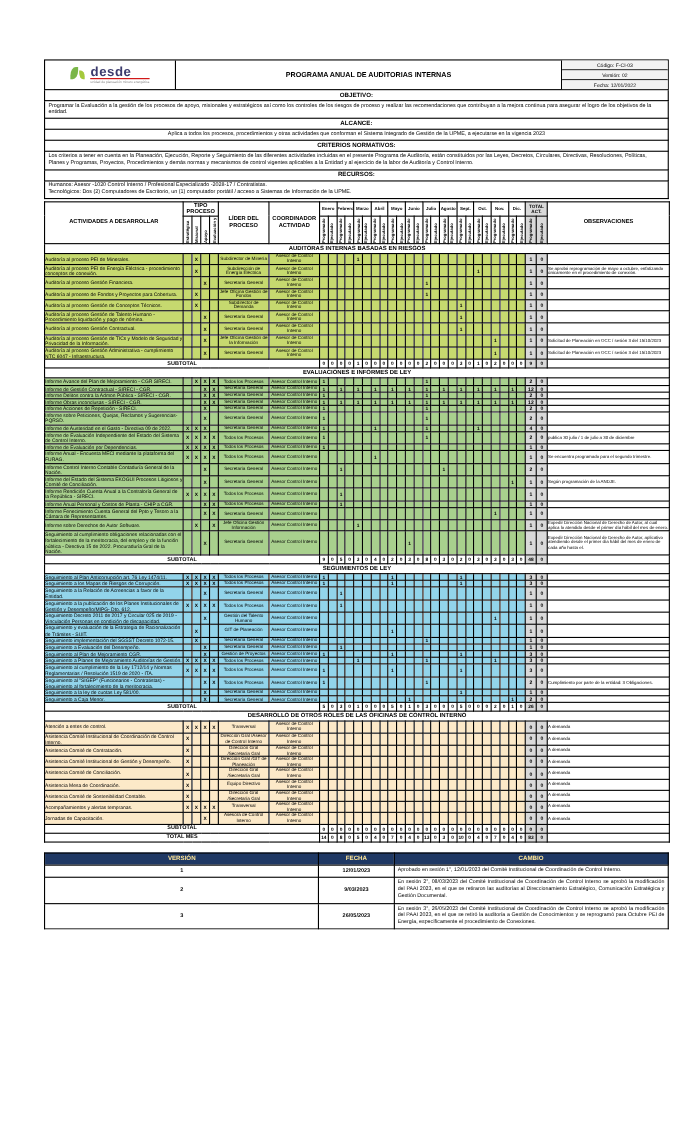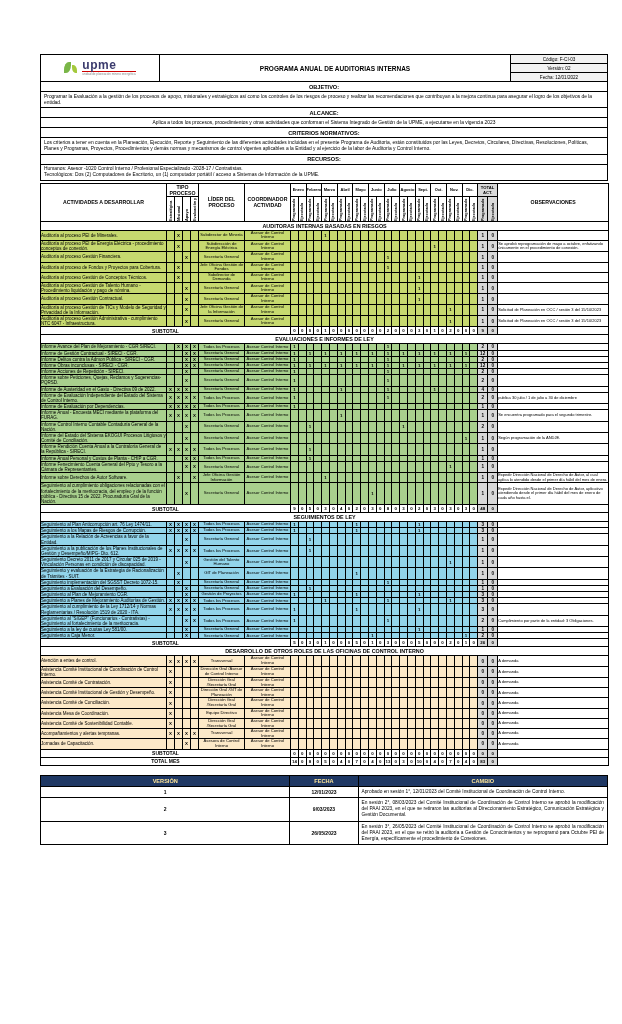--- a/index.html
+++ b/index.html
@@ -45,21 +45,21 @@
 </style>
 </head>
 <body>
 
 <div class="page">
 
   <div class="tophdr">
     <div class="logobox">
       <span><span class="leaf"></span><span class="leaf2"></span></span>
       <span>
-        <div class="logotxt">upme</div>
+        <div class="logotxt">desde</div>
         <div class="logosub">unidad de planeación minero energética</div>
       </span>
     </div>
     <div class="titlebox">PROGRAMA ANUAL DE AUDITORIAS INTERNAS</div>
     <div class="codebox">
       <div>Código: F-CI-03</div>
       <div>Versión: 02</div>
       <div>Fecha: 12/01/2022</div>
     </div>
   </div>

